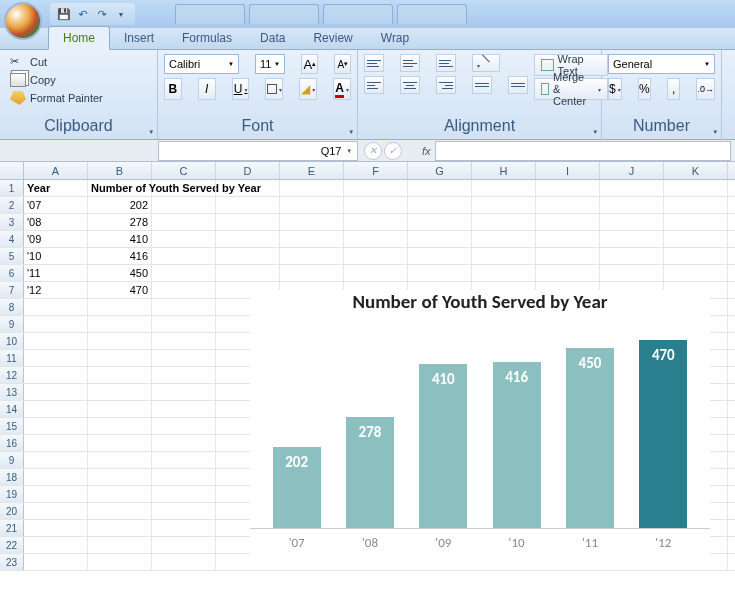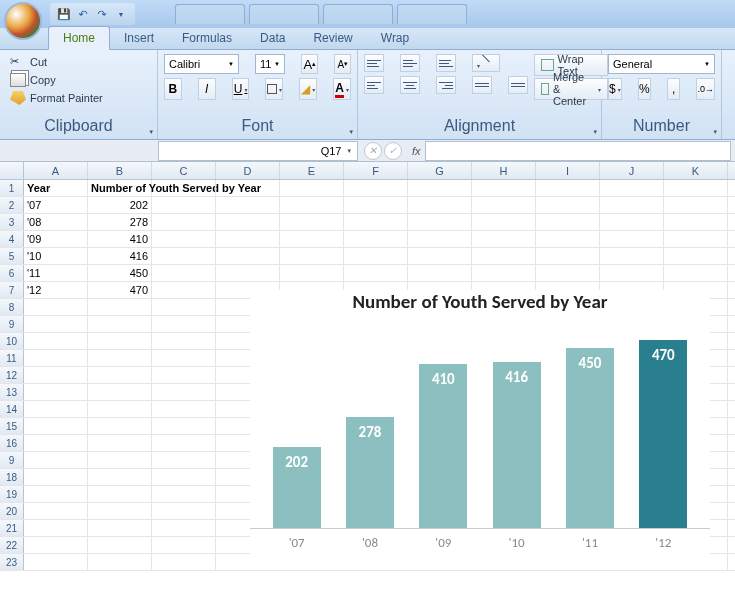--- a/index.html
+++ b/index.html
@@ -56,21 +56,21 @@
 
 .number { width: 120px; }
 .num-sel { width: 110px; height: 20px; border: 1px solid #9bb8d8; background: #fff; padding: 0 4px; display: flex; align-items: center; justify-content: space-between; font-size: 11px; }
 
 
 .fx-row { height: 22px; background: #e8edf3; display: flex; align-items: center; border-bottom: 1px solid #b0c0d0; }
 .namebox { width: 200px; height: 20px; border: 1px solid #b0c0d0; background: #fff; margin-left: 158px; display: flex; align-items: center; justify-content: flex-end; padding: 0 6px; font-size: 11px; }
 .namebox::after { content: '▾'; font-size: 7px; margin-left: 6px; color: #555; }
 .fx-icons { display: flex; margin-left: 6px; gap: 2px; }
 .fx-ic { width: 18px; height: 18px; border: 1px solid #c0c8d4; border-radius: 50%; display: flex; align-items: center; justify-content: center; font-size: 10px; font-style: italic; background: #fff; }
-.fx-label { margin-left: 10px; font-style: italic; font-size: 11px; color: #555; }
+.fx-label { margin-left: 20px; font-style: italic; font-size: 11px; color: #555; }
 .formula-input { flex: 1; height: 20px; border: 1px solid #b0c0d0; background: #fff; margin-left: 4px; margin-right: 4px; }
 
 
 .grid-wrap { position: relative; height: 432px; overflow: hidden; }
 .colheads { display: flex; height: 18px; background: linear-gradient(#f4f8fc,#e1e9f2); border-bottom: 1px solid #b6c4d4; }
 .rowhead-corner { width: 24px; border-right: 1px solid #b6c4d4; background: linear-gradient(#f4f8fc,#e1e9f2); }
 .colhead { border-right: 1px solid #d0d8e2; text-align: center; font-size: 11px; color: #3a5a80; line-height: 18px; }
 .c-A{width:64px}.c-B{width:64px}.c-C{width:64px}.c-D{width:64px}.c-E{width:64px}.c-F{width:64px}.c-G{width:64px}.c-H{width:64px}.c-I{width:64px}.c-J{width:64px}.c-K{width:64px}
 .rows { }
 .row { display: flex; height: 17px; border-bottom: 1px solid #e0e6ec; }

